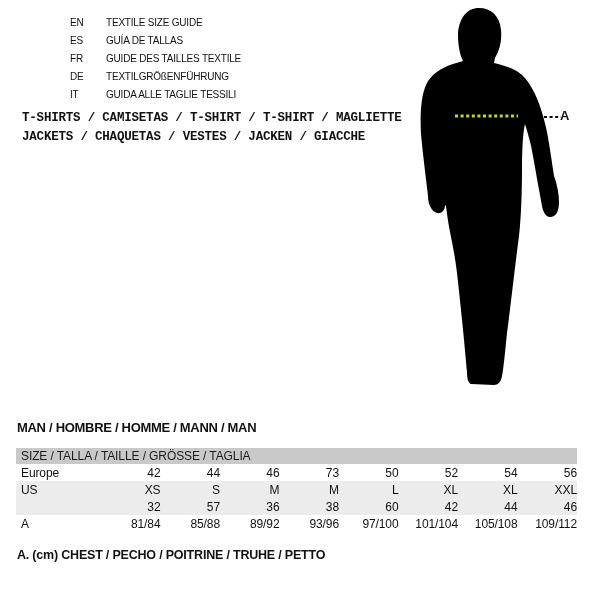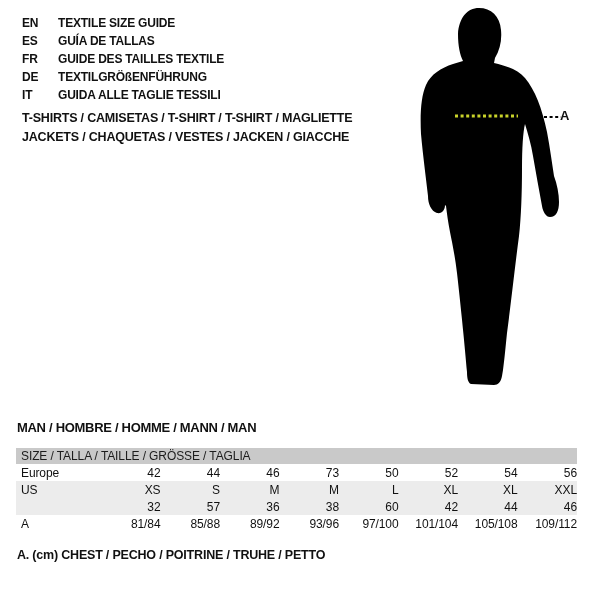--- a/index.html
+++ b/index.html
@@ -5,27 +5,27 @@
   html,body{margin:0;padding:0;}
   body{
     width:600px;height:600px;background:#ffffff;position:relative;overflow:hidden;
     font-family:"Liberation Sans", sans-serif;color:#111;
     -webkit-font-smoothing:antialiased;
   }
   .abs{position:absolute;}
 
   
   .lang-list{left:22px;top:14px;}
-  .lang-row{display:flex;line-height:18px;font-size:12px;font-weight:700;letter-spacing:-0.2px;}
+  .lang-row{display:flex;line-height:18px;font-size:10px;font-weight:400;letter-spacing:-0.2px;margin-left:48px;}
   .lang-code{width:36px;flex:0 0 36px;}
   .lang-label{white-space:nowrap;}
 
   
   .categories{left:22px;top:109px;}
-  .cat-line{font-size:12.5px;font-weight:700;line-height:18.5px;letter-spacing:-0.2px;white-space:nowrap;}
+  .cat-line{font-size:12.5px;font-weight:700;line-height:18.5px;letter-spacing:-0.2px;white-space:nowrap;font-family:Liberation Mono, monospace;}
 
   
   .figure-svg{left:415px;top:8px;width:150px;height:380px;}
   .measure-a{left:560px;top:108px;font-size:13px;font-weight:700;}
 
   
   .section-title{left:17px;top:420px;font-size:13px;font-weight:700;letter-spacing:-0.3px;white-space:nowrap;}
 
   
   .size-table{left:16px;top:448px;width:561px;font-size:12px;letter-spacing:-0.1px;}

